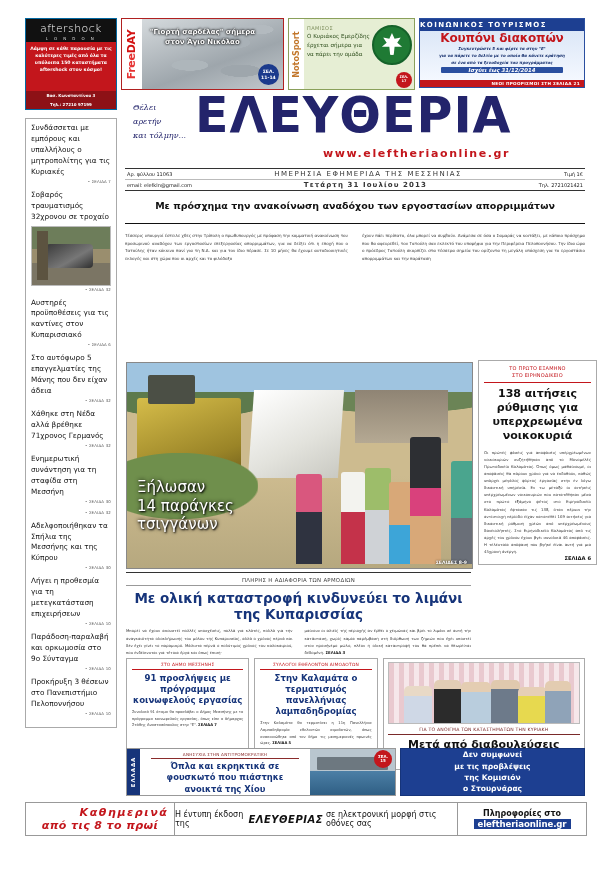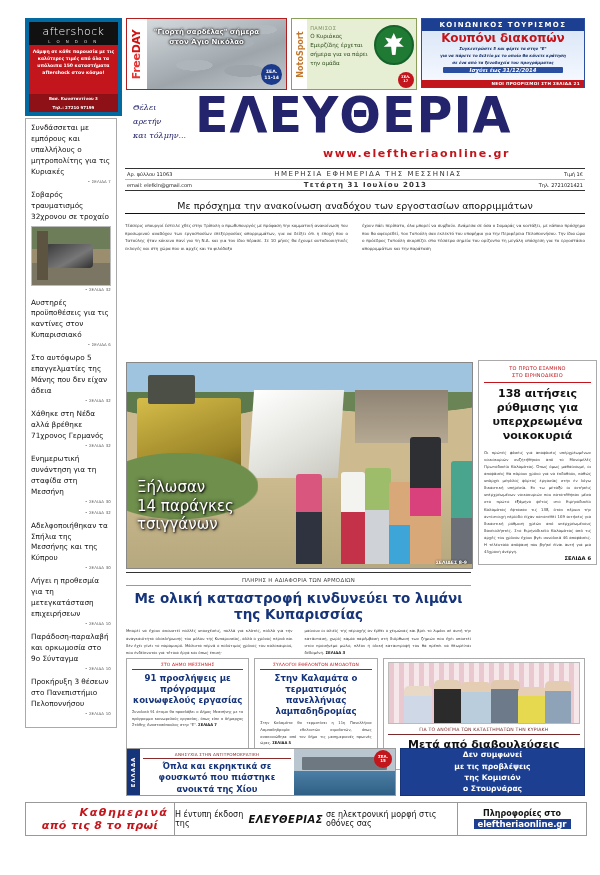--- a/index.html
+++ b/index.html
@@ -2,21 +2,21 @@
 <html><head>
 <meta charset="utf-8">
 <style>
   html,body{margin:0;padding:0;background:#ffffff;}
   body{width:600px;height:875px;font-family:"DejaVu Sans","Liberation Sans",sans-serif;color:#1a1a1a;}
   .page{position:relative;width:600px;height:875px;overflow:hidden;background:#fff;}
 
   
   .topstrip{position:absolute;left:25px;top:18px;width:560px;height:72px;display:flex;gap:4px;align-items:flex-start;}
 
-  .ad-aftershock{width:92px;height:90px;border:4px solid #0369a1;background:#111;display:flex;flex-direction:column;}
+  .ad-aftershock{width:92px;height:90px;border:1px solid #0369a1;background:#111;display:flex;flex-direction:column;}
   .as-logo{background:#111;color:#fff;text-align:center;padding:3px 0 1px;}
   .as-logo .nm{font-size:11px;letter-spacing:.4px;font-weight:300;}
   .as-logo .sub{font-size:4px;letter-spacing:2.4px;color:#ddd;margin-top:1px;}
   .as-body{background:#c3161c;color:#fff;flex:1;font-size:4.6px;line-height:1.55;text-align:center;padding:3px 2px;font-weight:bold;}
   .as-foot{background:#8d1116;color:#fff;font-size:4px;text-align:center;padding:1.5px 0;font-weight:bold;line-height:1.45;}
 
   .ad-freeday{width:165px;height:70px;border:1px solid #b02020;background:#cfd6dc;position:relative;overflow:hidden;display:flex;}
   .fd-rail{width:20px;background:#fff;color:#d31212;font-weight:bold;font-size:11px;display:flex;align-items:center;justify-content:center;}
   .fd-rail span{transform:rotate(-90deg);white-space:nowrap;letter-spacing:-.3px;}
   .fd-rail .lt{color:#e63333;}
@@ -35,42 +35,42 @@
   .nt-rail span{transform:rotate(-90deg);white-space:nowrap;font-size:8px;font-weight:bold;color:#c2762a;}
   .nt-txt{flex:1;padding:5px 2px 0 3px;font-size:5.6px;line-height:1.6;color:#2f4f1d;}
   .nt-txt .h{color:#7e8f5e;font-size:5px;letter-spacing:.4px;}
   .nt-badge{width:42px;position:relative;}
   .nt-clover{position:absolute;right:2px;top:6px;width:36px;height:36px;border-radius:50%;background:#1f7a34;border:2px solid #15622a;}
   .nt-clover:after{content:"";position:absolute;left:7px;top:6px;width:22px;height:22px;border-radius:50% 50% 50% 50%;background:#fff;
      clip-path:polygon(50% 0,62% 26%,90% 20%,74% 44%,96% 62%,62% 62%,58% 100%,42% 100%,38% 62%,4% 62%,26% 44%,10% 20%,38% 26%);}
   .nt-sel{position:absolute;right:2px;bottom:1px;width:16px;height:16px;border-radius:50%;background:#c3161c;color:#fff;font-size:3.6px;font-weight:bold;display:flex;flex-direction:column;align-items:center;justify-content:center;line-height:1.1;}
 
   .ad-koupon{width:168px;height:68px;border:1px solid #2a4fa0;background:#eef3fb;display:flex;flex-direction:column;}
-  .kp-top{background:#1d3f91;color:#fff;font-size:7px;font-weight:bold;letter-spacing:1.4px;text-align:center;padding:2px 8px;}
+  .kp-top{background:#1d3f91;color:#fff;font-size:7px;font-weight:bold;letter-spacing:1.4px;text-align:left;padding:2px 0;}
   .kp-mid{flex:1;background:linear-gradient(180deg,#dce7f7,#f4f8ff);text-align:center;padding:1px 3px;position:relative;}
   .kp-h{color:#c3161c;font-size:12px;font-weight:bold;letter-spacing:-.2px;line-height:1.1;}
   .kp-s{font-size:4px;color:#16306e;font-weight:bold;line-height:1.5;font-style:italic;margin-top:1px;}
   .kp-date{background:#2a4fa0;color:#fff;font-size:5.4px;font-style:italic;font-weight:bold;margin:1px 18px 0;border-radius:1px;}
   .kp-bot{background:#c3161c;color:#fff;font-size:4.2px;font-weight:bold;text-align:right;padding:1px 4px;letter-spacing:.3px;}
 
   
   .masthead{position:absolute;left:133px;top:95px;width:460px;height:70px;}
   .motto{position:absolute;left:0;top:6px;width:58px;font-family:"DejaVu Serif","Liberation Serif",serif;font-style:italic;font-size:8px;line-height:1.75;color:#23246b;}
   .logo{position:absolute;left:62px;top:-4px;font-family:"DejaVu Sans","Liberation Sans",sans-serif;font-weight:bold;font-size:49px;color:#23246b;letter-spacing:1px;line-height:1;}
   .siteurl{position:absolute;left:190px;top:52px;color:#c3161c;font-weight:bold;font-size:11px;letter-spacing:1.6px;}
 
   .inforow{position:absolute;left:125px;top:168px;width:460px;border-top:1px solid #333;border-bottom:1px solid #333;}
   .inforow .r{display:flex;justify-content:space-between;align-items:center;padding:1px 2px;font-size:5px;color:#222;}
   .inforow .r.second{border-top:1px solid #bbb;}
   .inforow .mid{font-size:7px;letter-spacing:1.5px;color:#333;}
   .inforow .mid.bold{font-weight:bold;letter-spacing:1.1px;}
 
   
   .leadwrap{position:absolute;left:125px;top:200px;width:460px;}
-  .kicker{text-align:center;font-size:9.5px;font-weight:normal;color:#111;padding-bottom:2px;border-bottom:1.6px solid #111;}
+  .kicker{text-align:center;font-size:9.5px;font-weight:bold;color:#111;padding-bottom:12px;border-bottom:1.6px solid #111;}
   .lead-h{text-align:center;font-size:31px;font-weight:bold;line-height:1.12;color:#111;margin-top:6px;letter-spacing:-.3px;}
   .lead-body{display:flex;gap:14px;margin-top:8px;}
   .lead-body p{margin:0;flex:1;font-size:4.1px;line-height:1.85;text-align:justify;color:#3a3a3a;}
 
   
   .photo{position:absolute;left:126px;top:362px;width:345px;height:205px;border:1px solid #888;overflow:hidden;
      background:
        linear-gradient(180deg,#9fc4e0 0 14%,transparent 14%),
        radial-gradient(ellipse 120px 28px at 18% 17%,#5d7a4c 0 70%,transparent 72%),
        radial-gradient(ellipse 160px 30px at 78% 14%,#6b8456 0 70%,transparent 72%),
@@ -125,21 +125,21 @@
   .cq5{left:68%;width:15%;height:60%;background:linear-gradient(180deg,#e6cfb6 0 26%,#e7d94f 26%);}
   .cq6{left:82%;width:14%;height:70%;background:linear-gradient(180deg,#e3ccb1 0 23%,#8fa3b8 23%);}
   .tbox.c .ovt{font-size:4.6px;color:#7a2a2a;border-bottom:1px solid #7a2a2a;margin-top:3px;}
   .tbox.c .hd{font-size:11px;color:#111;}
 
   
   .adrow{position:absolute;left:126px;top:748px;width:459px;height:48px;display:flex;gap:4px;}
   .ad-ellada{width:268px;border:1px solid #999;display:flex;overflow:hidden;background:#fff;position:relative;}
   .el-rail{width:13px;background:#16347a;color:#fff;display:flex;align-items:center;justify-content:center;}
   .el-rail span{transform:rotate(-90deg);font-size:5.4px;font-weight:bold;letter-spacing:1px;}
-  .el-txt{width:148px;padding:3px 3px 0;text-align:center;}
+  .el-txt{width:148px;padding:3px 11px 0;text-align:center;}
   .el-txt .ovt{font-size:4.2px;color:#8a2b2b;border-bottom:1px solid #8a2b2b;padding-bottom:1px;letter-spacing:.2px;}
   .el-txt .hd{font-size:8.4px;font-weight:bold;color:#16347a;line-height:1.35;margin-top:2px;}
   .el-pic{flex:1;position:relative;background:linear-gradient(180deg,#b9c6cf 0 48%,#4c7fa6 48%,#2f5f84);}
   .el-pic:before{content:"";position:absolute;left:8%;top:18%;width:84%;height:28%;background:#6d7880;border-radius:1px;}
   .el-sel{position:absolute;right:3px;top:1px;width:18px;height:18px;border-radius:50%;background:#c3161c;color:#fff;font-size:4px;font-weight:bold;display:flex;flex-direction:column;align-items:center;justify-content:center;line-height:1.1;}
   .ad-stour{flex:1;border:1px solid #16347a;background:#1d3f91;color:#fff;display:flex;align-items:center;justify-content:center;text-align:center;font-size:7.6px;font-weight:bold;line-height:1.5;padding:0 4px;}
 
   
   .footer{position:absolute;left:25px;top:802px;width:560px;height:32px;display:flex;border:1px solid #999;background:#fff;}
   .ft-a{width:148px;border-right:1px solid #999;display:flex;flex-direction:column;align-items:center;justify-content:center;color:#c3161c;font-weight:bold;font-style:italic;}

